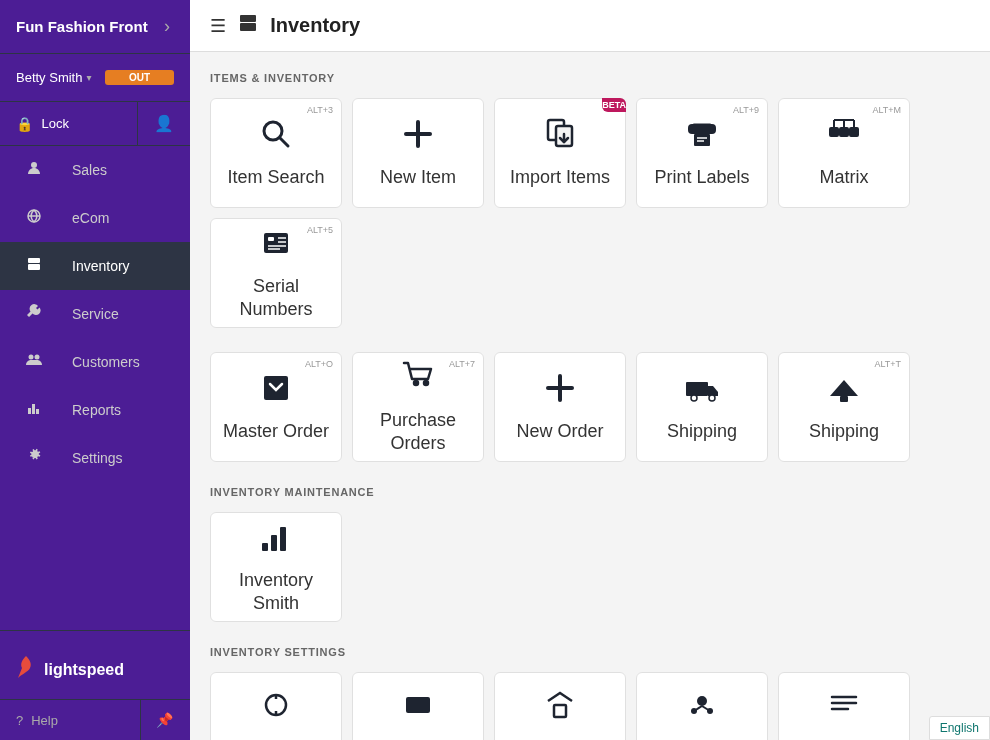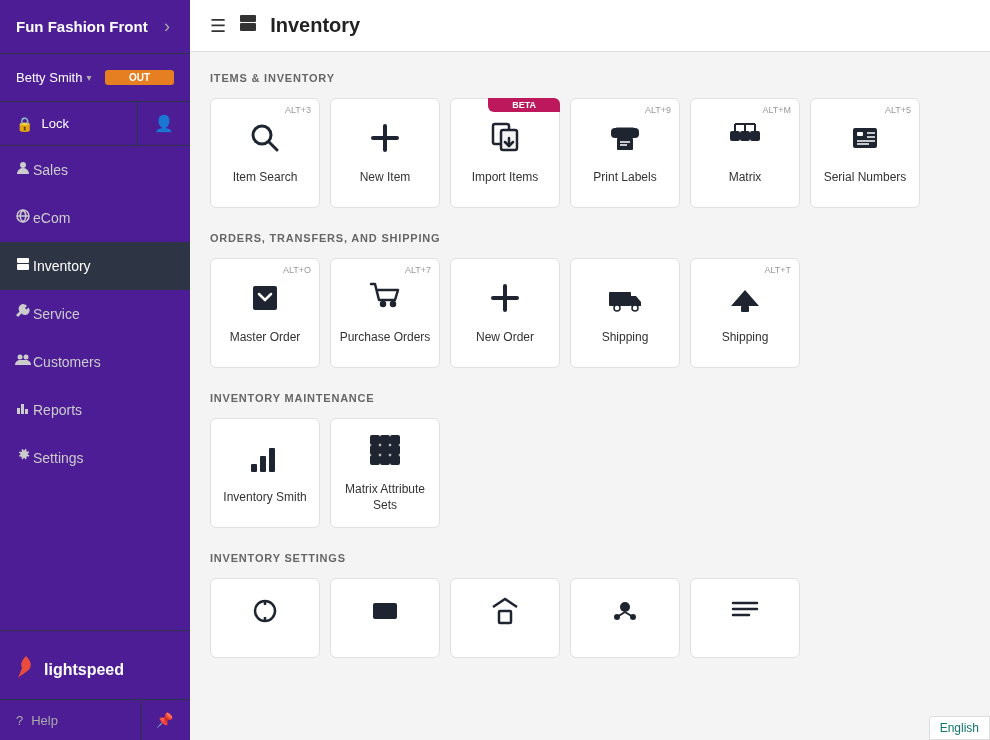--- a/index.html
+++ b/index.html
@@ -84,22 +84,22 @@
       border: none;
       border-left: 1px solid #2d3444;
       color: #aaa;
       cursor: pointer;
       font-size: 16px;
     }
     .nav-items { flex: 1; }
     .nav-item {
       display: flex;
       align-items: center;
-      gap: 0;
-      padding: 14px 13px;
+      gap: 28px;
+      padding: 14px 24px;
       color: #ccc;
       cursor: pointer;
       font-size: 14px;
       text-decoration: none;
       transition: background 0.15s;
     }
     .nav-item.active { background: #2d3444; color: #fff; }
     .nav-item .nav-icon { font-size: 16px; width: 20px; text-align: center; }
     .sidebar-footer {
       padding: 16px;
@@ -178,21 +178,21 @@
     }
     .tiles-grid {
       display: flex;
       flex-wrap: wrap;
       gap: 10px;
     }
     .tile {
       background: #fff;
       border: 1px solid #e0e0e0;
       border-radius: 6px;
-      width: 110px;
+      width: 132px;
       height: 110px;
       display: flex;
       flex-direction: column;
       align-items: center;
       justify-content: center;
       cursor: pointer;
       position: relative;
       transition: box-shadow 0.15s;
       text-align: center;
     }
@@ -202,35 +202,35 @@
       right: 8px;
       font-size: 9px;
       color: #999;
     }
     .tile .tile-icon {
       font-size: 32px;
       color: #1e2430;
       margin-bottom: 6px;
     }
     .tile .tile-label {
-      font-size: 12px;
+      font-size: 18px;
       color: #333;
       font-weight: 500;
       line-height: 1.3;
       padding: 0 4px;
     }
     .beta-badge {
       position: absolute;
       top: -1px;
       right: -1px;
       background: #be185d;
       color: #fff;
       font-size: 9px;
       font-weight: 700;
-      padding: 2px 24px;
+      padding: 2px 0;
       border-radius: 0 6px 0 6px;
     }
     .english-badge {
       position: fixed;
       bottom: 0;
       right: 0;
       background: #fff;
       border: 1px solid #ddd;
       padding: 4px 10px;
       font-size: 12px;
@@ -450,21 +450,20 @@
               <text x="22" y="20" fill="#1e2430" font-size="10" font-family="monospace" font-weight="bold">_</text>
             </svg>
           </span>
           <span class="tile-label">Serial Numbers</span>
         </div>
 
       </div>
     </div>
 
     <div class="section">
-      <div class="section-title">ORDERS, TRANSFERS, AND SHIPPING</div>
       <div class="tiles-grid">
 
         <div class="tile">
           <span class="shortcut">ALT+O</span>
           <span class="tile-icon">
             <svg width="36" height="36" viewBox="0 0 36 36" fill="#1e2430">
               <rect x="6" y="6" width="24" height="24" rx="2"></rect>
               <polyline points="12,14 18,20 24,14" fill="none" stroke="white" stroke-width="2.5" stroke-linecap="round"></polyline>
             </svg>
           </span>
@@ -530,36 +529,20 @@
             <svg width="36" height="36" viewBox="0 0 36 36" fill="#1e2430">
               <rect x="4" y="24" width="6" height="8" rx="1"></rect>
               <rect x="13" y="16" width="6" height="16" rx="1"></rect>
               <rect x="22" y="8" width="6" height="24" rx="1"></rect>
             </svg>
           </span>
           <span class="tile-label">Inventory Smith</span>
         </div>
 
 
-        <div class="tile">
-          <span class="tile-icon">
-            <svg width="36" height="36" viewBox="0 0 36 36" fill="none" stroke="#1e2430" stroke-width="2">
-              <rect x="4" y="4" width="8" height="8" rx="1" fill="#1e2430"></rect>
-              <rect x="14" y="4" width="8" height="8" rx="1" fill="#1e2430"></rect>
-              <rect x="24" y="4" width="8" height="8" rx="1" fill="#1e2430"></rect>
-              <rect x="4" y="14" width="8" height="8" rx="1" fill="#1e2430"></rect>
-              <rect x="14" y="14" width="8" height="8" rx="1" fill="#1e2430"></rect>
-              <rect x="24" y="14" width="8" height="8" rx="1" fill="#1e2430"></rect>
-              <rect x="4" y="24" width="8" height="8" rx="1" fill="#1e2430"></rect>
-              <rect x="14" y="24" width="8" height="8" rx="1" fill="#1e2430"></rect>
-              <rect x="24" y="24" width="8" height="8" rx="1" fill="#1e2430"></rect>
-            </svg>
-          </span>
-          <span class="tile-label">Matrix Attribute Sets</span>
-        </div>
 
       </div>
     </div>
 
     <div class="section">
       <div class="section-title">INVENTORY SETTINGS</div>
       <div class="tiles-grid">
 
         <div class="tile" style="height:80px;">
           <span class="tile-icon">

